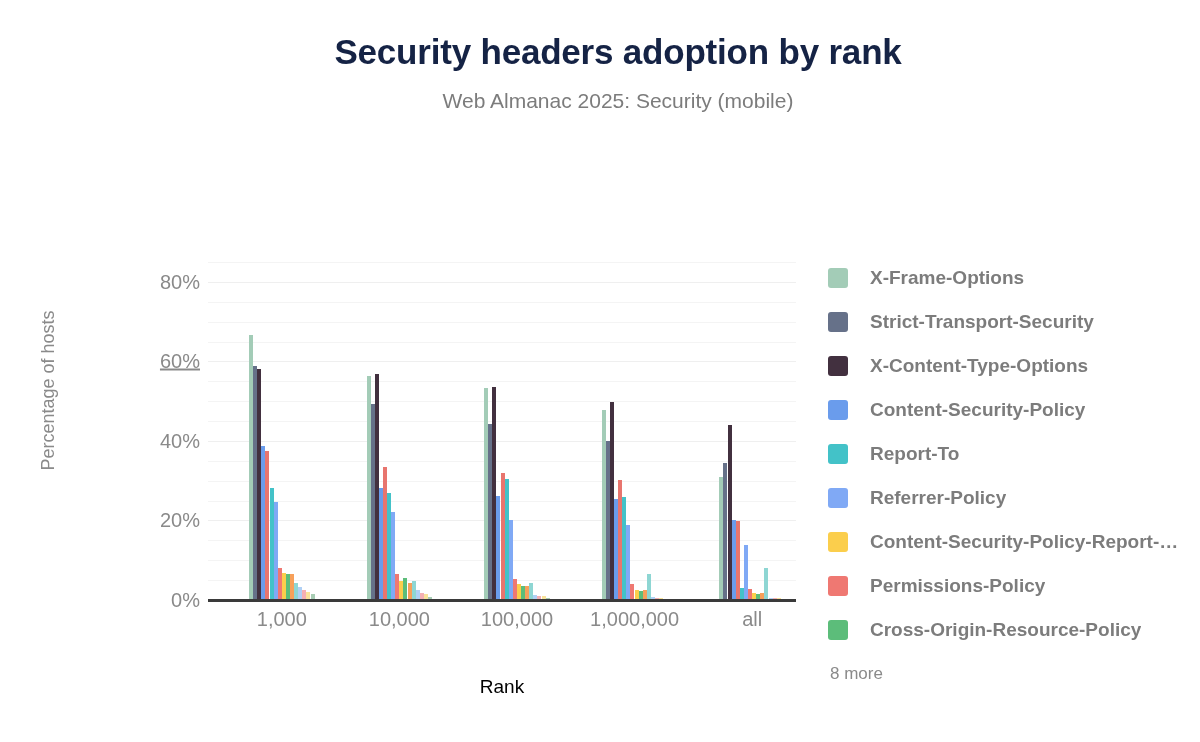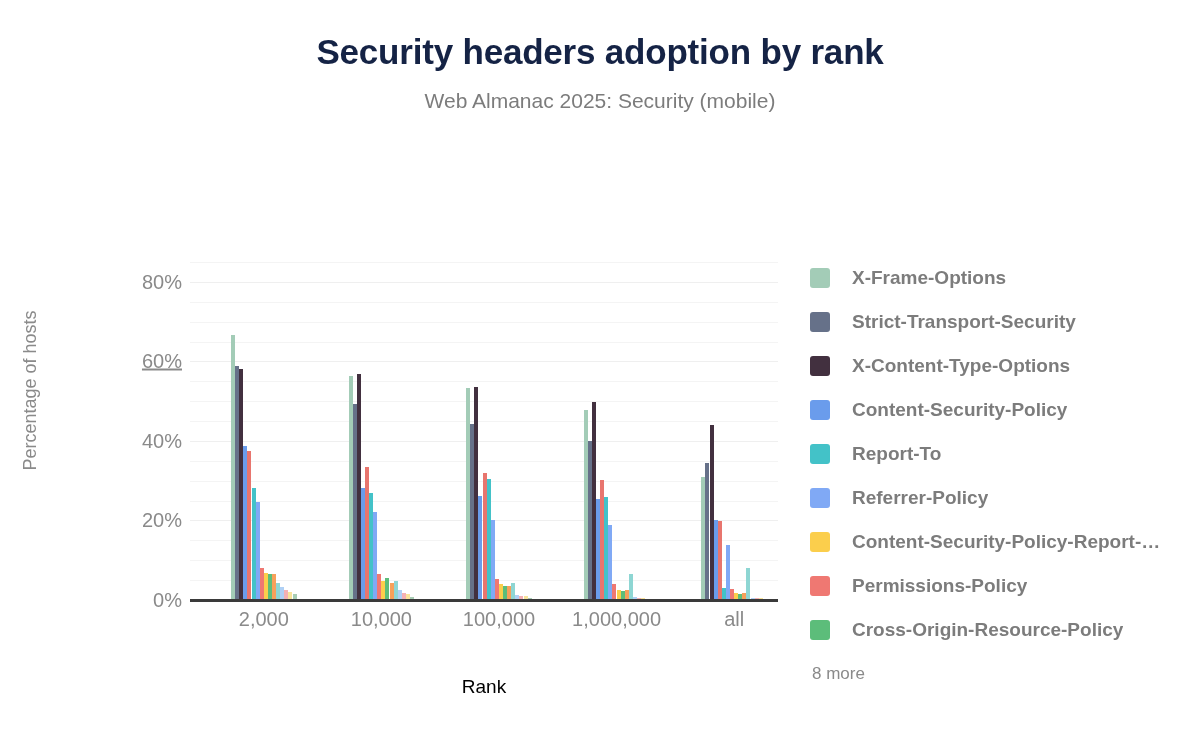--- a/index.html
+++ b/index.html
@@ -7,20 +7,21 @@
     margin: 0; padding: 0;
     width: 1200px; height: 742px;
     background: #ffffff;
     font-family: "Liberation Sans", sans-serif;
     overflow: hidden;
   }
   #figure {
     position: relative;
     width: 950px; height: 742px;
     background: #ffffff;
+    margin-left: 18px;
   }
   
   #chart-title {
     position: absolute;
     left: 0; top: 32px;
     width: 1200px;
     text-align: center;
     font-size: 35px;
     font-weight: bold;
     color: #152345;
@@ -273,21 +274,21 @@
           <div class="bar" title="Cross-Origin-Embedder-Policy — all: 0.5%" style="left: 49.2px; height: 1.98824px; background: rgb(175, 208, 245);"></div>
           <div class="bar" title="Public-Key-Pins — all: 0.4%" style="left: 53.3px; height: 1.59059px; background: rgb(244, 176, 180);"></div>
           <div class="bar" title="Origin-Agent-Cluster — all: 0.4%" style="left: 57.4px; height: 1.59059px; background: rgb(248, 227, 154);"></div>
           <div class="bar" title="X-Permitted-Cross-Domain-Policies — all: 0.2%" style="left: 61.5px; height: 1.2px; background: rgb(168, 205, 180);"></div>
         </div>
       </div>
   </div>
 
   <div id="x-axis-line"></div>
   <div id="x-tick-labels">
-      <div class="x-tick-label" style="left: 73.8px;">2,000</div>
+      <div class="x-tick-label" style="left: 73.8px;">1,000</div>
       <div class="x-tick-label" style="left: 191.4px;">10,000</div>
       <div class="x-tick-label" style="left: 309px;">100,000</div>
       <div class="x-tick-label" style="left: 426.6px;">1,000,000</div>
       <div class="x-tick-label" style="left: 544.2px;">all</div>
     </div>
   <div id="x-axis-title">Rank</div>
 
   <div id="legend">
     <div id="legend-items">
         <div class="legend-item">

